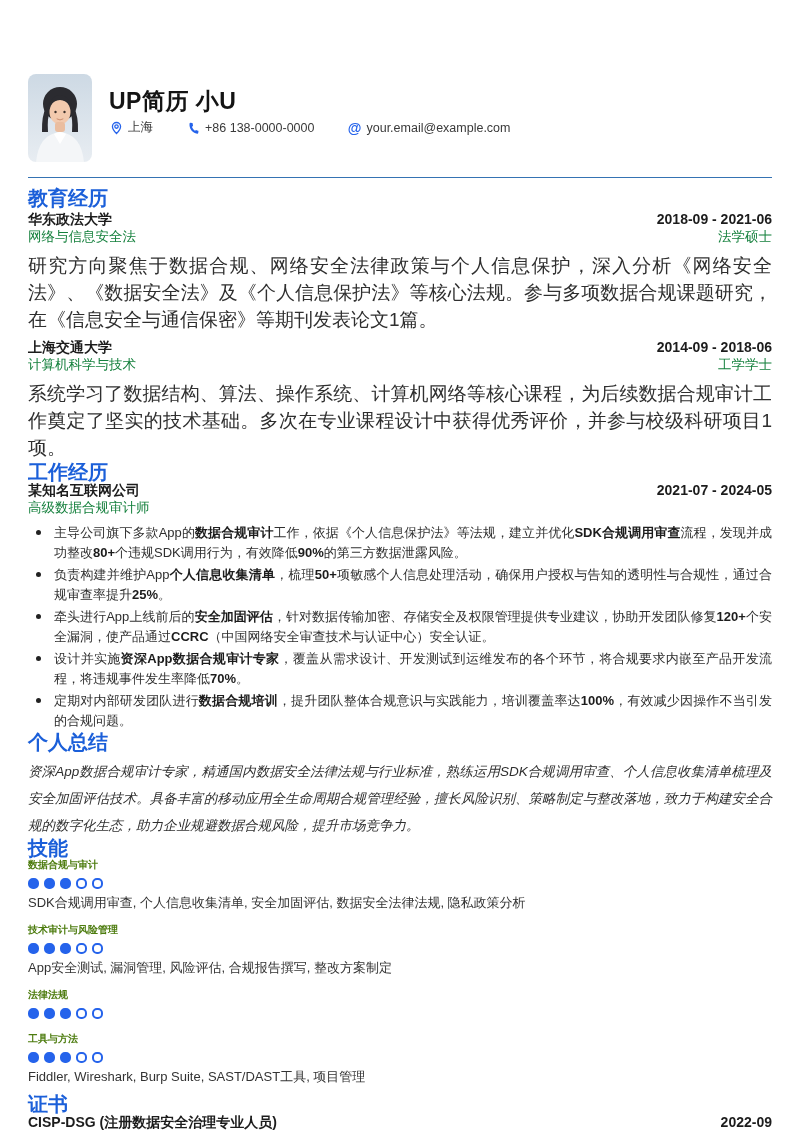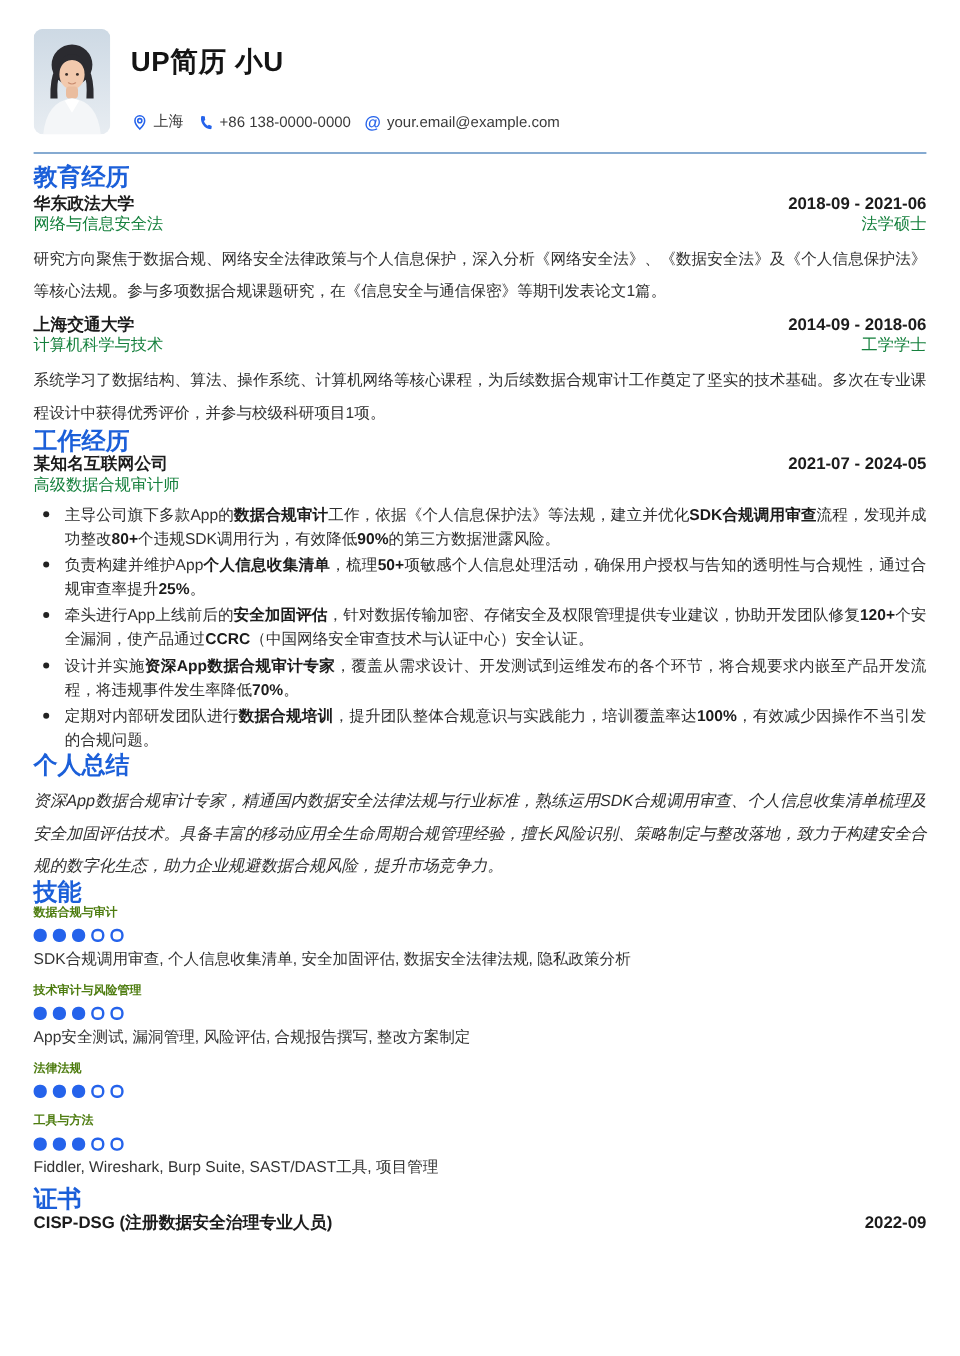--- a/index.html
+++ b/index.html
@@ -2,49 +2,49 @@
 <html><head>
 <meta charset="utf-8">
 <style>
   * { margin:0; padding:0; box-sizing:border-box; }
   html,body { width:800px; background:#fff; }
   body {
     height:1130px; overflow:hidden;
     font-family:"Liberation Sans","DejaVu Sans",sans-serif;
     color:#2d2d2d;
   }
-  .page { width:800px; height:1130px; padding:24px 28px 0 28px; overflow:hidden; background:#fff; }
+  .page { width:800px; height:1130px; padding:74px 28px 0 28px; overflow:hidden; background:#fff; }
 
   
   .header { display:flex; gap:17px; }
   .avatar { width:64px; height:88px; border-radius:8px; overflow:hidden; flex:0 0 auto; }
   .head-right { padding-top:12px; }
   .name { font-size:23px; font-weight:700; color:#141414; letter-spacing:.5px; }
-  .contact { display:flex; align-items:center; gap:0; margin-top:26px; font-size:12.5px; color:#3a3a3a;text-align:right; }
+  .contact { display:flex; align-items:center; gap:22px; margin-top:2px; font-size:12.5px; color:#3a3a3a;text-align:right; }
   .contact .grp { display:flex; align-items:center; gap:5px; margin-right:11px; }
   .cicon { width:14px; height:14px; display:inline-flex; align-items:center; justify-content:center; }
   .at-glyph { color:#2563eb; font-weight:700; font-size:14px; line-height:1; }
 
   .rule { margin-top:15px; border-top:1.5px solid #3573b3; }
 
   
   .sec-title { font-size:20px; font-weight:700; color:#1b5fd9; line-height:16px; }
   .t-edu   { margin-top:12px; }
   .t-work  { margin-top:3px; }
   .t-sum   { margin-top:3px; }
   .t-skill { margin-top:1px; }
   .t-cert  { margin-top:0; }
 
   .row2col { display:flex; justify-content:space-between; align-items:baseline; }
   .row-main { font-size:14px; font-weight:700; color:#1c1c1c; line-height:17px; }
   .row-sub  { font-size:13.5px; color:#15803d; line-height:17px; }
 
   .edu-item1 { margin-top:5px; }
   .edu-item2 { margin-top:6px; }
-  .desc { margin-top:7px; font-size:13px; line-height:27px; color:#2f2f2f; text-align:justify; }
+  .desc { margin-top:7px; font-size:19px; line-height:27px; color:#2f2f2f; text-align:justify; }
   .edu-desc { margin-bottom:0; }
 
   .work-company { margin-top:2px; }
   .bullets { list-style:none; margin-top:7px; }
   .bullets li {
     position:relative; padding-left:26px; margin-bottom:2px;
     font-size:13px; line-height:20px; color:#2f2f2f; text-align:justify;
   }
   .bullets li::before {
     content:""; position:absolute; left:8px; top:7px;

